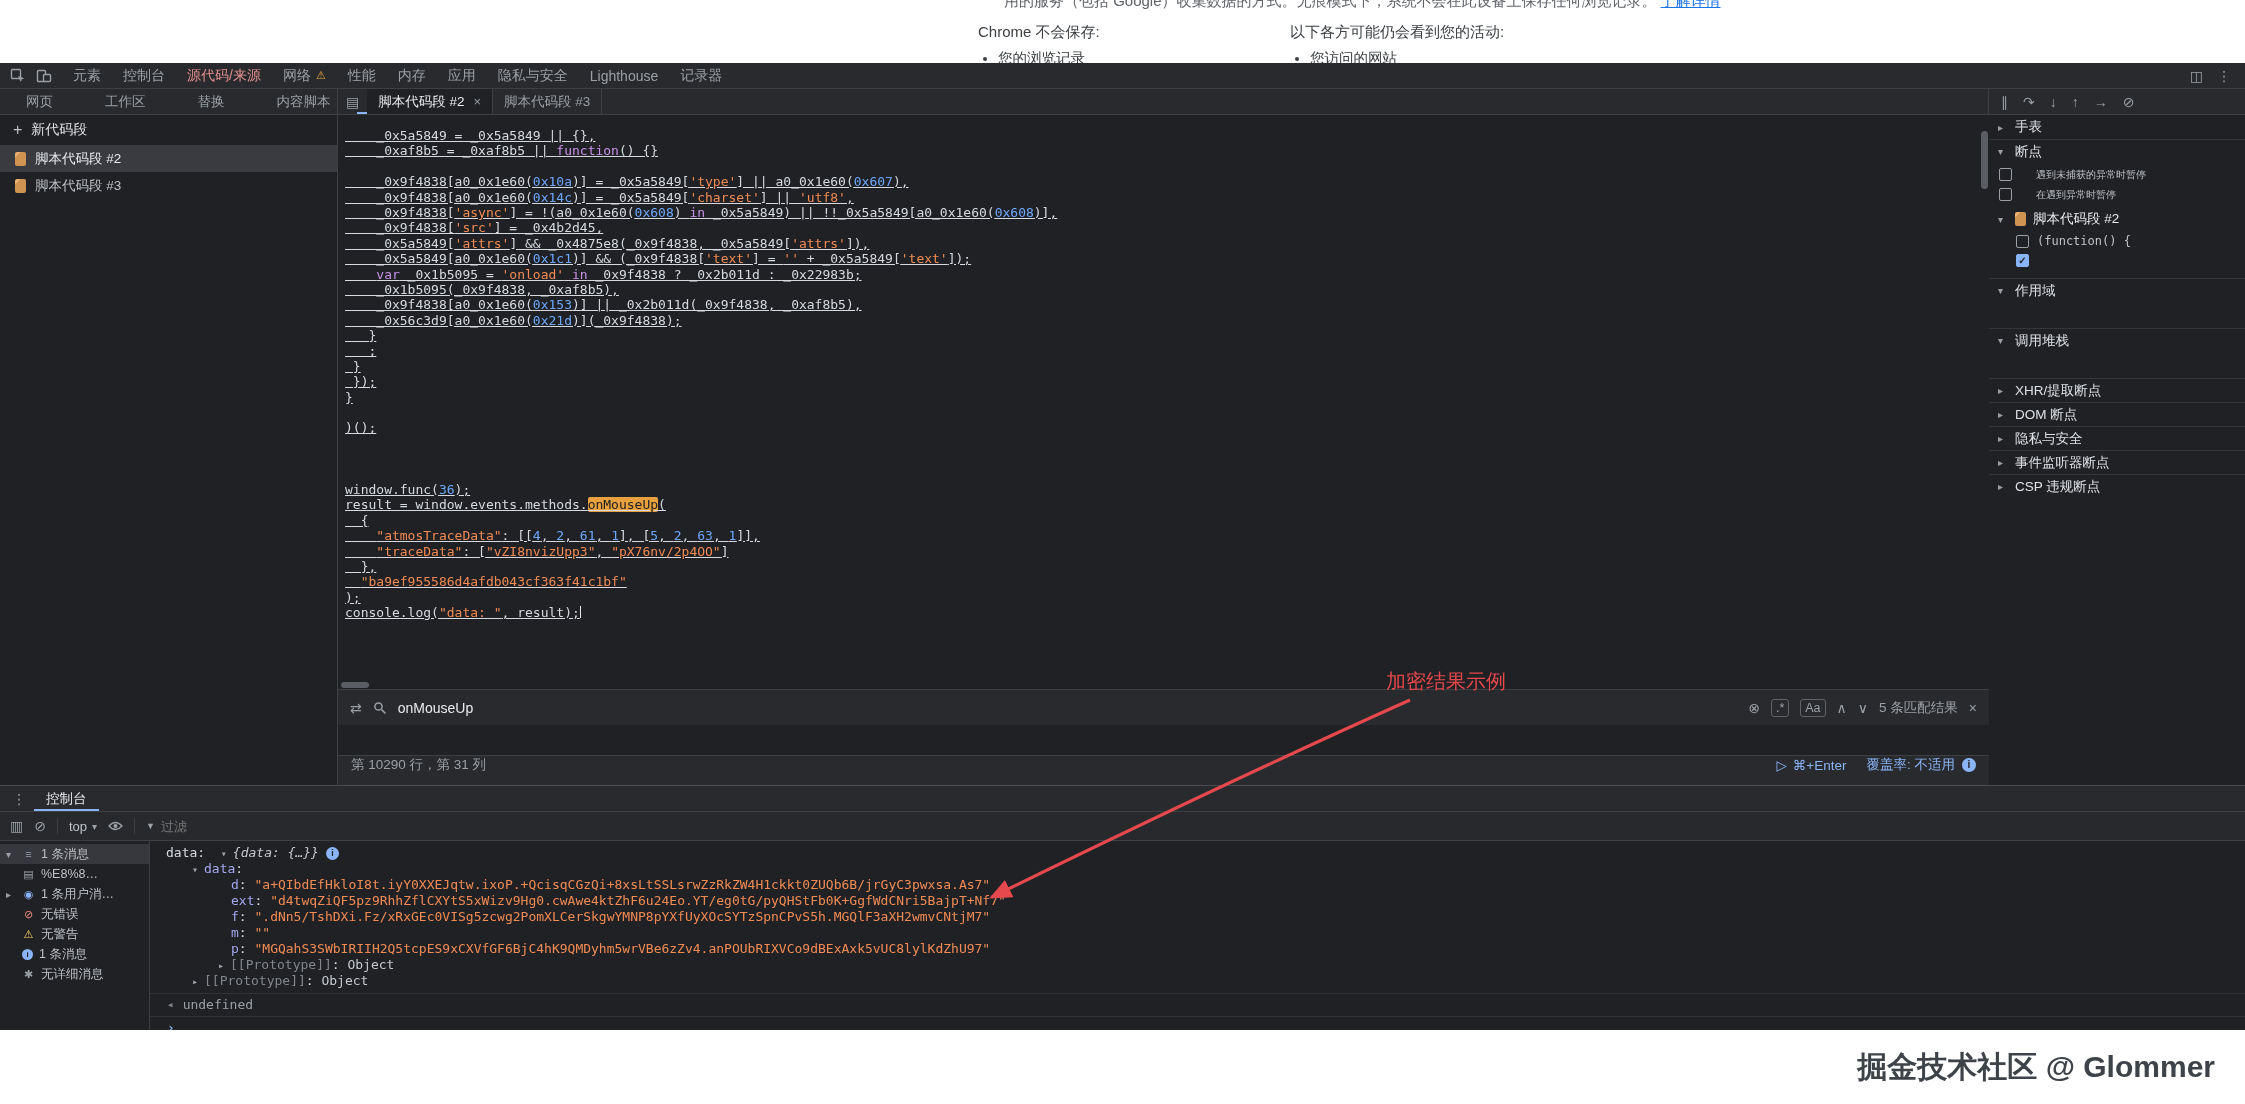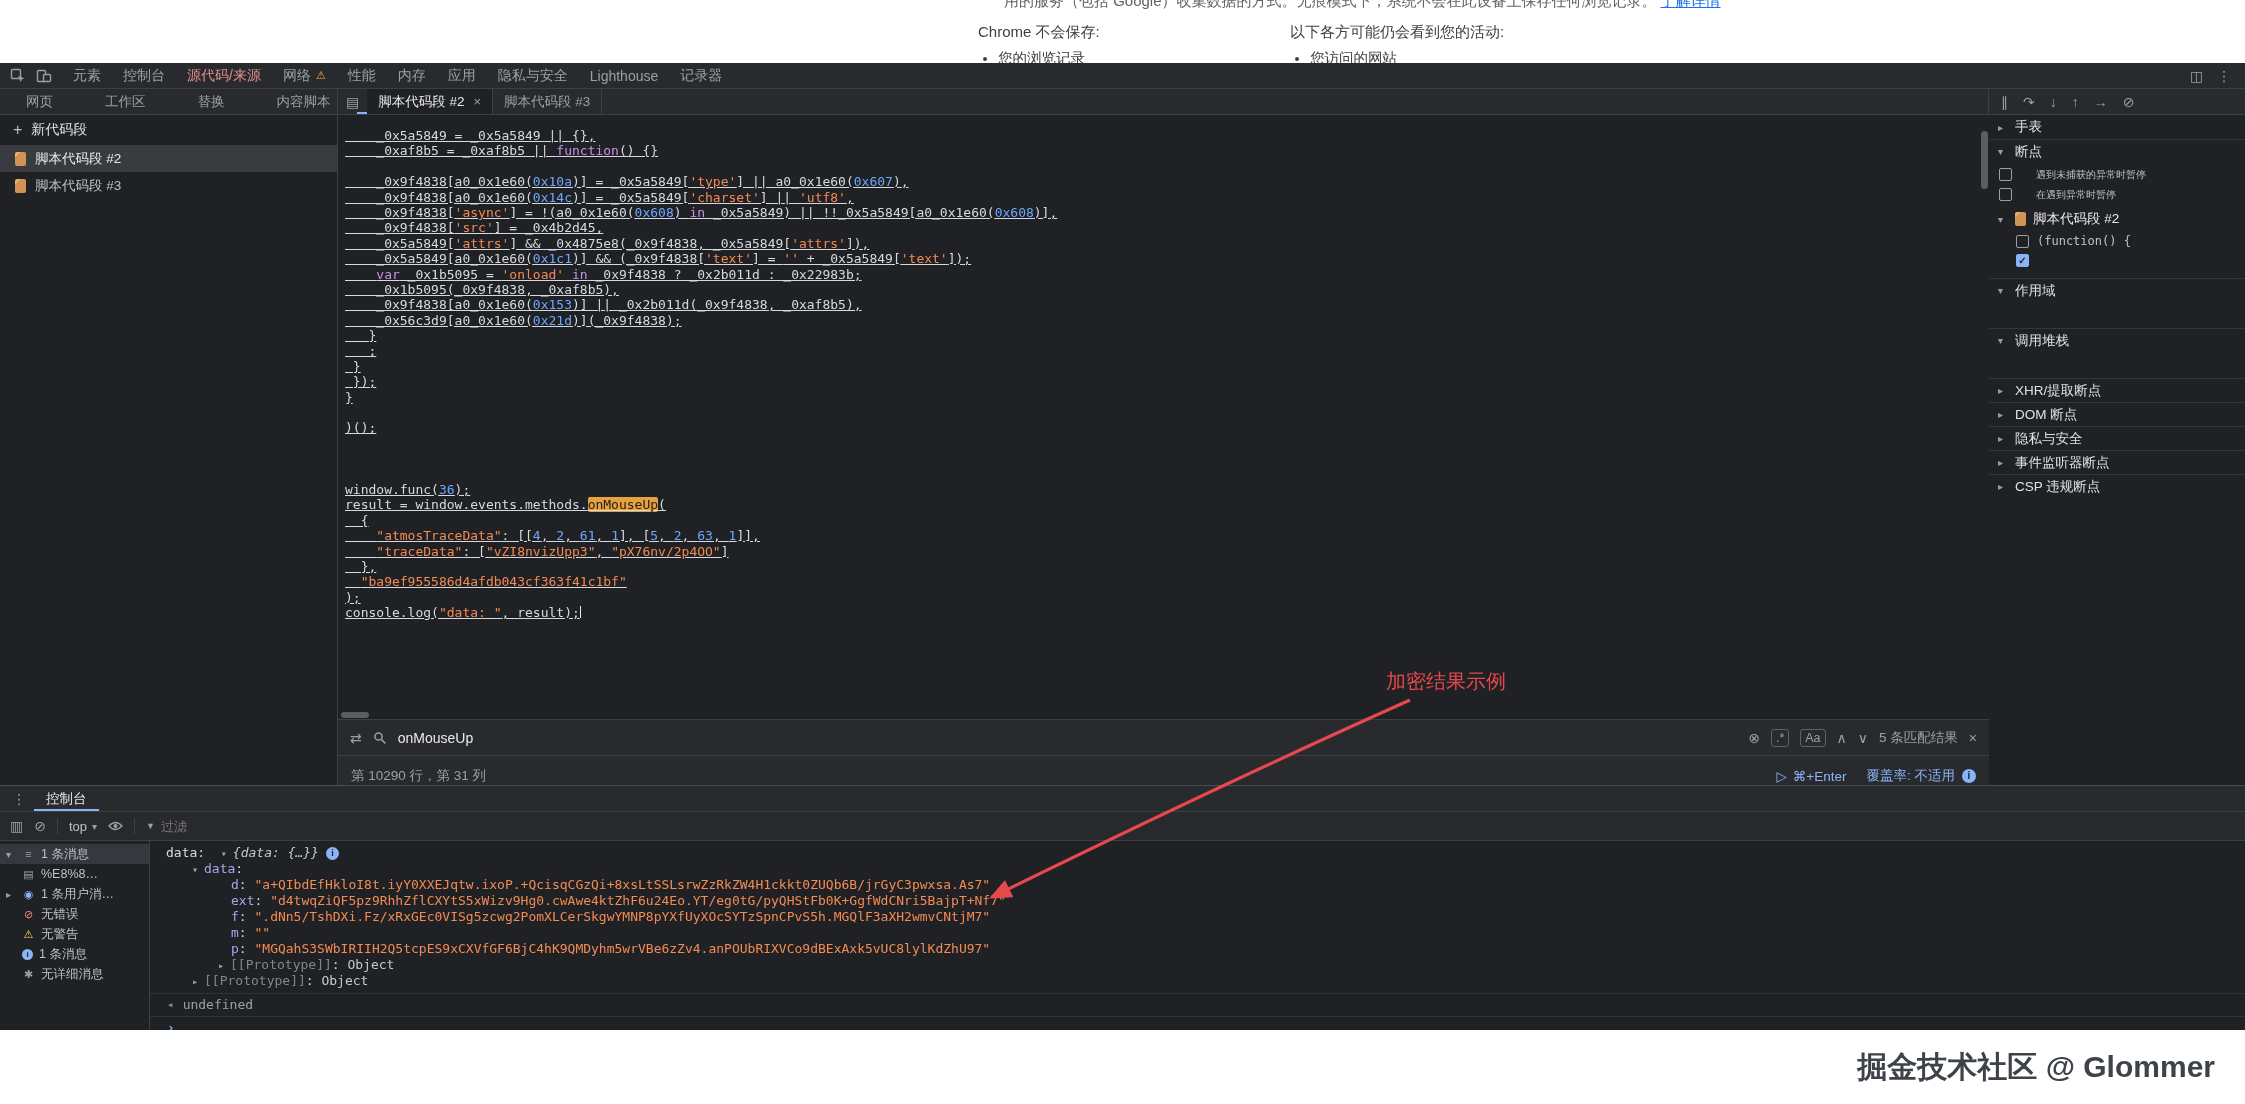--- a/index.html
+++ b/index.html
@@ -65,21 +65,21 @@
   .vscroll { position:absolute; right:0; top:0; width:9px; height:100%; }
   .vthumb { position:absolute; top:16px; right:1px; width:7px; height:58px; background:#5a5d63; border-radius:4px; }
   .hscroll { position:absolute; left:0; bottom:0; height:8px; width:100%; }
   .hthumb { position:absolute; left:3px; bottom:1px; height:6px; width:28px; background:#5a5d63; border-radius:3px; }
 
   .findbar { height:36px; background:#292a2d; border-top:1px solid #3c4043; display:flex; align-items:center; gap:11px; padding:0 12px; }
   .findbar input { flex:1; background:transparent; border:none; outline:none; color:#e8eaed; font-size:14px; font-family:"Liberation Sans",sans-serif; }
   .pill { font-size:12.5px; color:#9aa0a6; border:1px solid #5f6368; border-radius:3px; padding:1px 4px; cursor:pointer; }
   .find-count { font-size:13.5px; color:#9aa0a6; white-space:nowrap; }
 
-  .statusbar { height:30px; background:#292a2d; border-top:1px solid #3c4043; display:flex; align-items:flex-end; padding:0 13px; font-size:13.5px; color:#9aa0a6; }
+  .statusbar { height:30px; background:#292a2d; border-top:1px solid #3c4043; display:flex; align-items:flex-start; padding:0 13px; font-size:13.5px; color:#9aa0a6;margin-top:30px; }
   .status-right { margin-left:auto; display:flex; align-items:center; gap:20px; }
   .runhint { color:#8ab4f8; display:flex; gap:6px; align-items:center; cursor:pointer; }
   .coverage { color:#8ab4f8; display:flex; gap:7px; align-items:center; cursor:pointer; }
   .info-dot { display:inline-block; width:14px; height:14px; border-radius:50%; background:#8ab4f8; color:#202124; font-size:10px; font-weight:bold; text-align:center; line-height:14px; font-style:normal; }
 
   
   .rightbar { width:256px; font-size:13.5px; overflow:hidden; }
   .dsec-h { height:24px; display:flex; align-items:center; gap:7px; padding:0 9px; color:#dde1e6; cursor:pointer; white-space:nowrap; }
   .bt { border-top:1px solid #35363a; }
   .caret { color:#9aa0a6; font-size:10px; width:10px; flex:none; }

